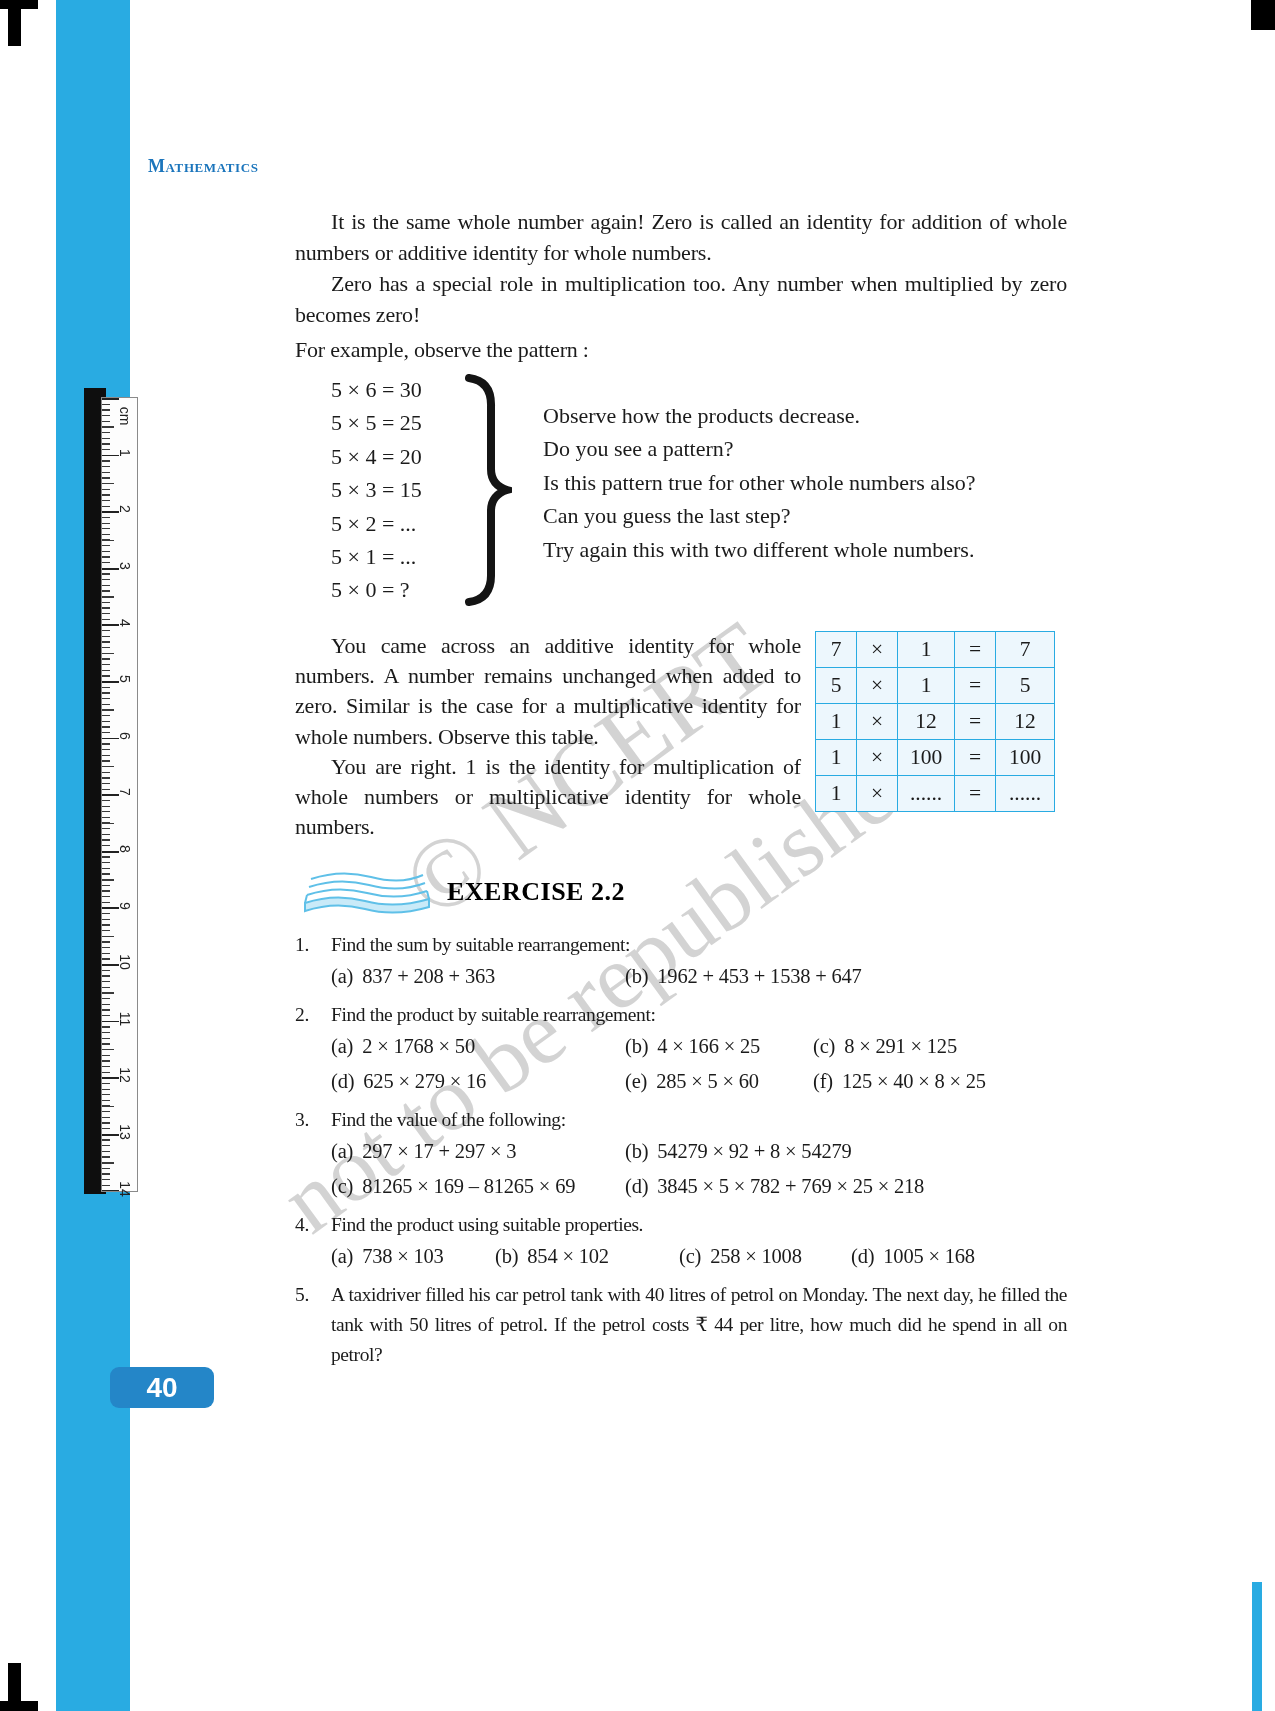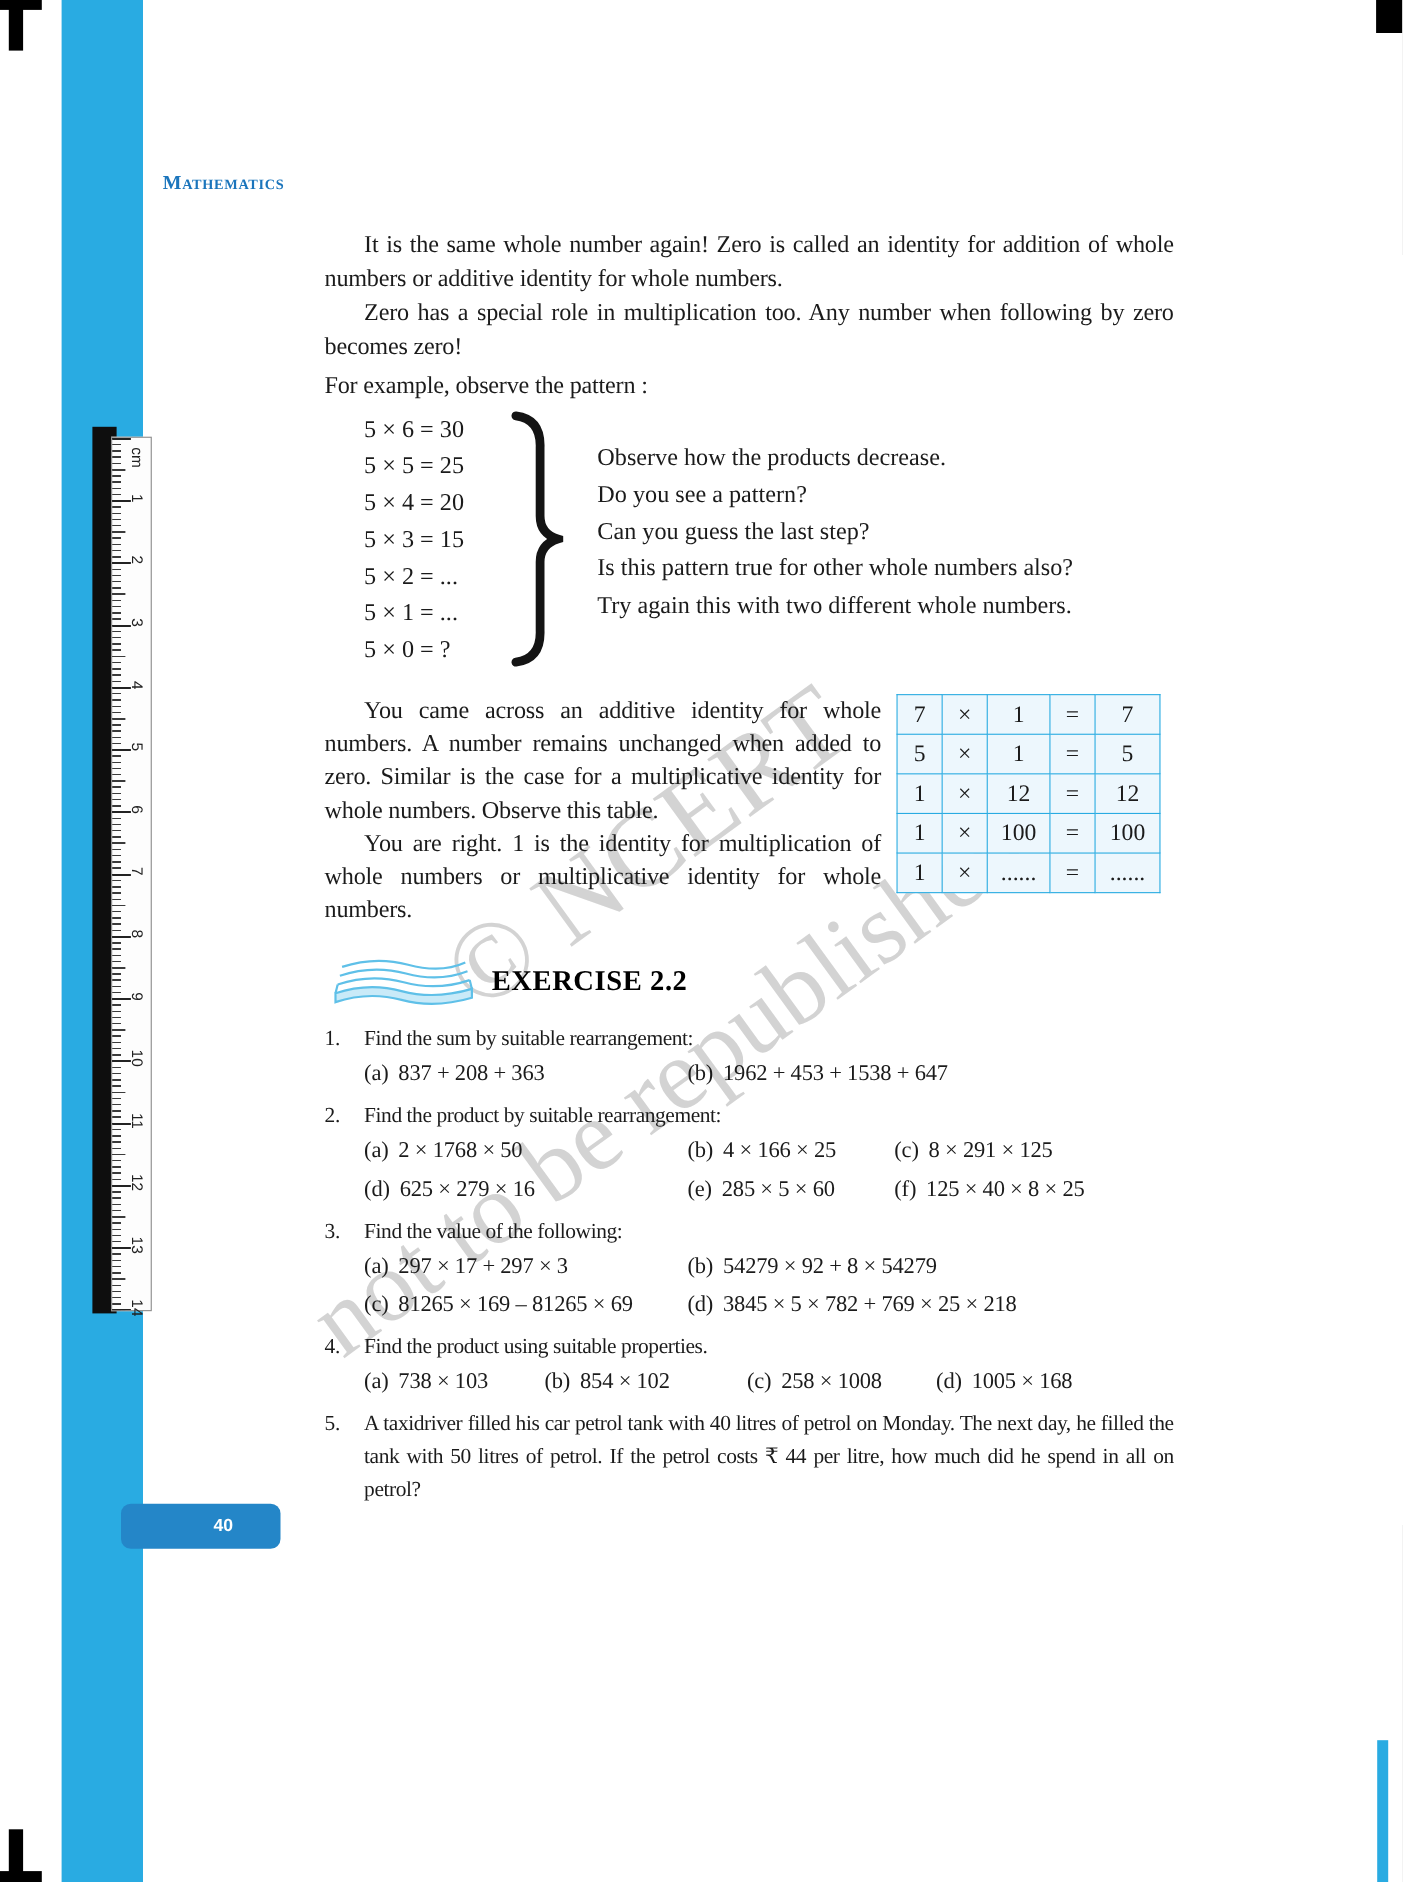--- a/index.html
+++ b/index.html
@@ -30,22 +30,22 @@
   
   .wm{position:absolute;z-index:0;color:#a8a8a8;opacity:.5;white-space:nowrap;
       transform:rotate(-36deg);transform-origin:left top;}
   .wm1{left:382px;top:848px;font-size:100px;}
   .wm2{left:262px;top:1168px;font-size:92px;}
 
   
   .hdr{position:absolute;left:148px;top:156px;z-index:1;font-variant:small-caps;font-weight:bold;
        font-size:18px;letter-spacing:.6px;color:#1B75BC;}
   .page-badge{position:absolute;left:110px;top:1367px;width:104px;height:41px;background:#2486C8;
-       border-radius:9px;color:#fff;font-weight:bold;font-size:16px;z-index:2;
-       font-family:"Liberation Sans",sans-serif;display:flex;align-items:center;justify-content:center;padding-left:41px;}
+       border-radius:9px;color:#fff;font-weight:bold;font-size:28px;z-index:2;
+       font-family:"Liberation Sans",sans-serif;display:flex;align-items:center;justify-content:center;}
 
   
   .content{position:absolute;left:295px;top:206px;width:772px;z-index:1;}
   .para{margin:0;font-size:22px;line-height:31px;text-align:justify;letter-spacing:-0.2px;}
   .indent{text-indent:36px;font-family:Liberation Serif, serif;}
   .p3{margin-top:4px;}
 
   .pattern{display:flex;margin:8px 0 0 36px;gap:25px;}
   .eqs{width:108px;font-size:22px;line-height:33.4px;}
   .brace-wrap{width:48px;display:flex;align-items:center;}
@@ -112,43 +112,43 @@
   <span class="ruler-num" style="top:1067px">12</span>
   <span class="ruler-num" style="top:1124px">13</span>
   <span class="ruler-num" style="top:1181px">14</span>
 
   <div class="hdr">Mathematics</div>
   <div class="page-badge">40</div>
 
   <div class="content">
 
     <p class="para indent">It is the same whole number again! Zero is called an identity for addition of whole numbers or additive identity for whole numbers.</p>
-    <p class="para indent">Zero has a special role in multiplication too. Any number when following by zero becomes zero!</p>
+    <p class="para indent">Zero has a special role in multiplication too. Any number when multiplied by zero becomes zero!</p>
     <p class="para p3">For example, observe the pattern :</p>
 
     <div class="pattern">
       <div class="eqs">
         <div>5 × 6 = 30</div>
         <div>5 × 5 = 25</div>
         <div>5 × 4 = 20</div>
         <div>5 × 3 = 15</div>
         <div>5 × 2 = ...</div>
         <div>5 × 1 = ...</div>
         <div>5 × 0 = ?</div>
       </div>
       <div class="brace-wrap">
         <svg width="48" height="234" viewBox="0 0 48 234">
           <path d="M5 5 Q28 8 27 34 L27 96 Q27 112 43 117 Q27 122 27 138 L27 200 Q28 226 5 229" fill="none" stroke="#141414" stroke-width="8" stroke-linecap="round"></path>
         </svg>
       </div>
       <div class="obs">
         <div>Observe how the products decrease.</div>
         <div>Do you see a pattern?</div>
+        <div>Is this pattern true for other whole numbers also?</div>
         <div>Can you guess the last step?</div>
-        <div>Is this pattern true for other whole numbers also?</div>
         <div>Try again this with two different whole numbers.</div>
       </div>
     </div>
 
     <div class="identity-row">
       <div class="identity-text">
         <p class="para2 indent">You came across an additive identity for whole numbers. A number remains unchanged when added to zero. Similar is the case for a multiplicative identity for whole numbers. Observe this table.</p>
         <p class="para2 indent">You are right. 1 is the identity for multiplication of whole numbers or multiplicative identity for whole numbers.</p>
       </div>
       <table class="id-table">

